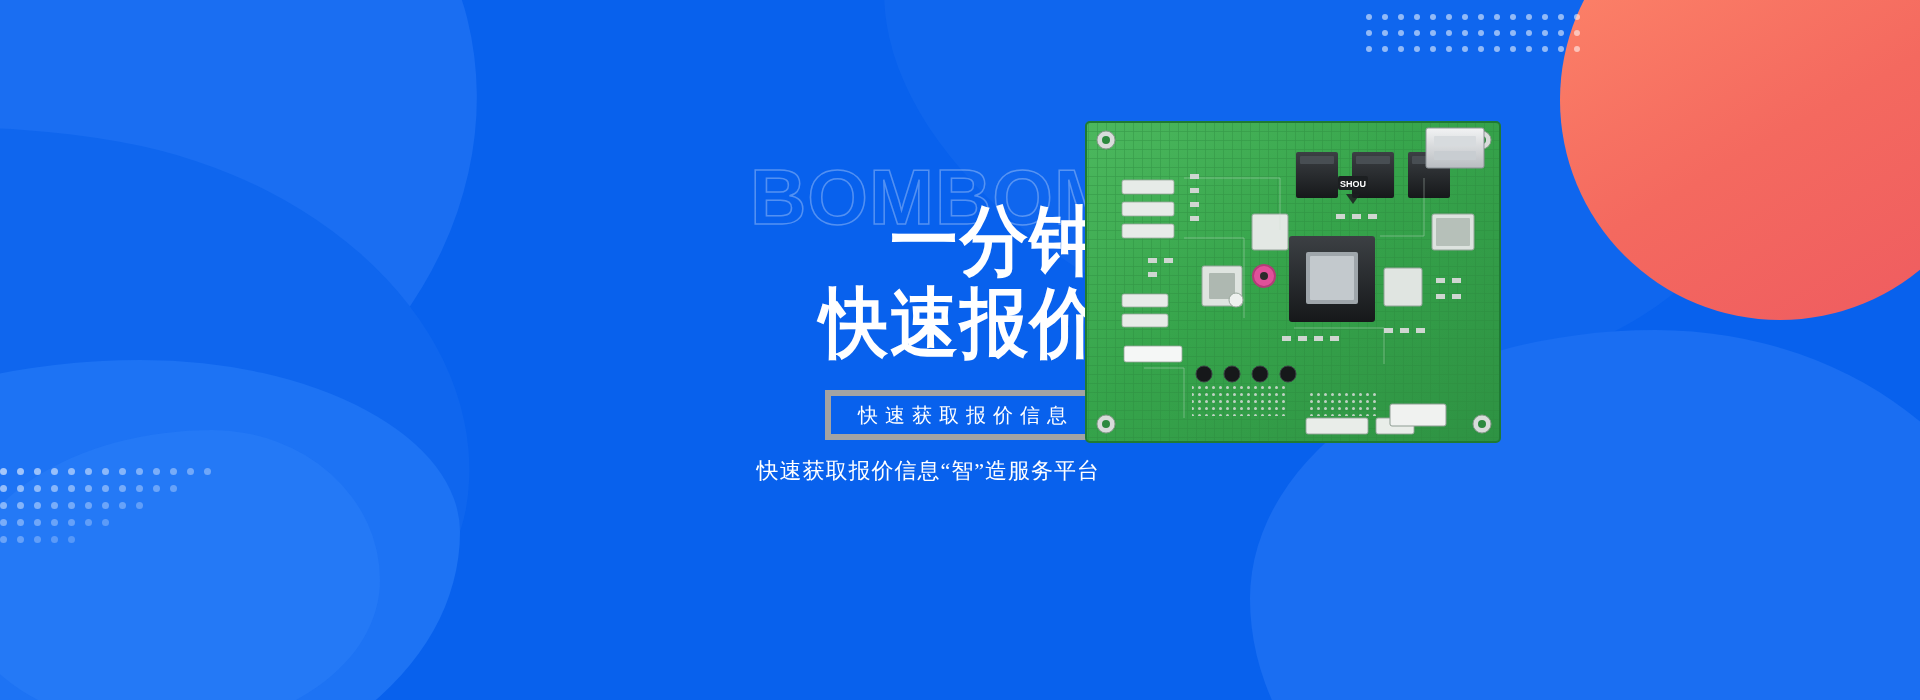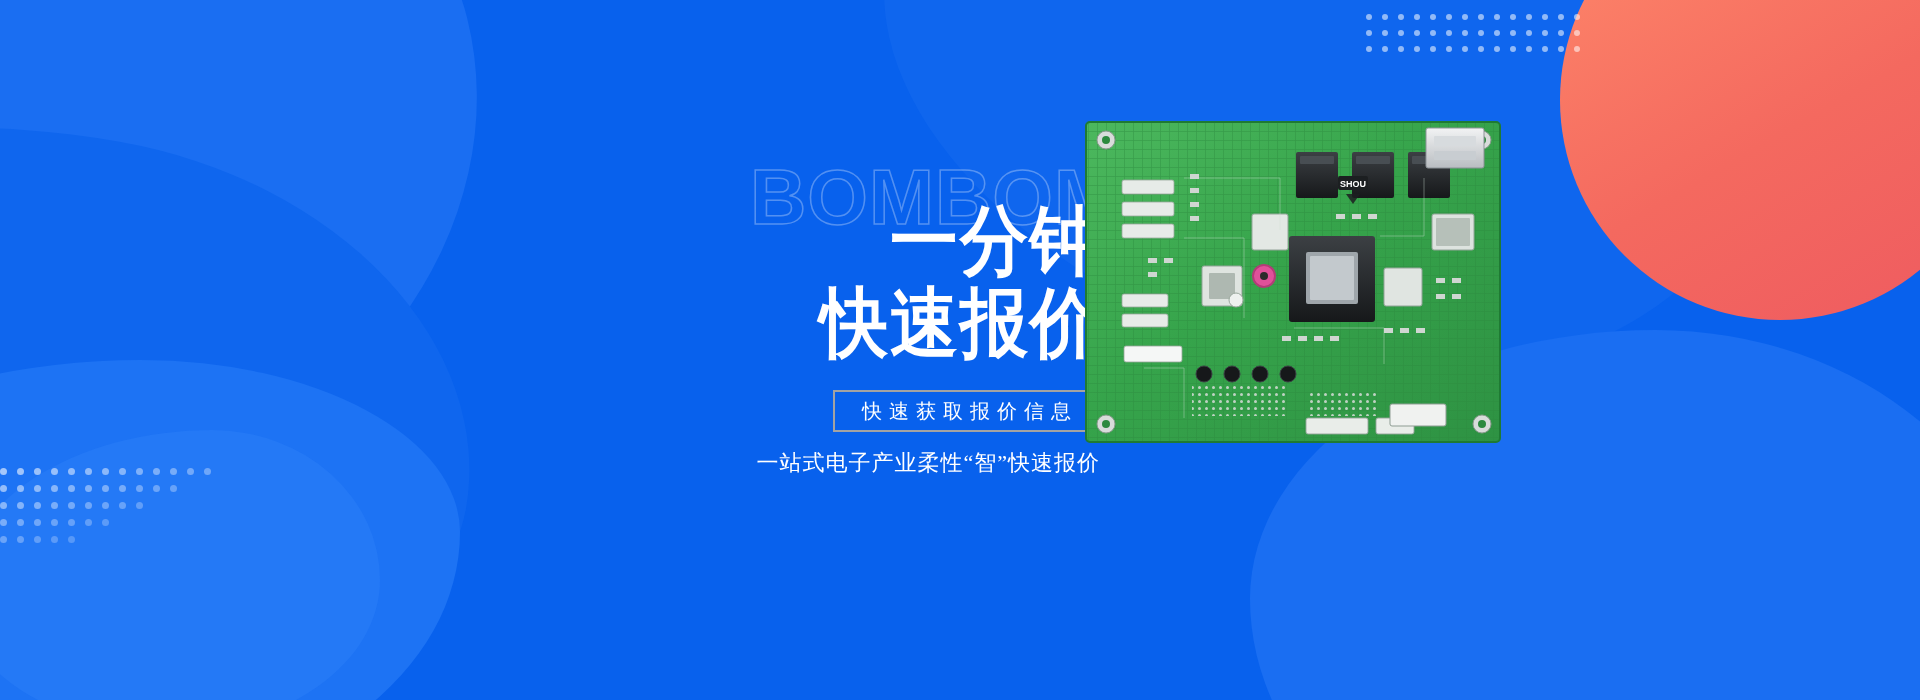--- a/index.html
+++ b/index.html
@@ -96,21 +96,21 @@
     text-align:right;
     transform:scaleY(1.12);
     transform-origin:right top;
   }
   #headline-1{margin-top:50px;}
   #headline-2{margin-top:10px;}
 
   #boxed{
     display:inline-block;
     margin-top:36px;
-    border:2px solid #a3a3a3;
+    border:6px solid #a3a3a3;
     color:#ffffff;
     font-size:20px;
     letter-spacing:7px;
     padding:9px 20px 9px 27px;
     line-height:1;
     white-space:nowrap;
   }
   #subtitle{
     margin-top:16px;
     color:#ffffff;
@@ -266,21 +266,21 @@
       <i style="opacity: 0.03; visibility: hidden;"></i>
       <i style="opacity: 0.01; visibility: hidden;"></i>
       <i style="opacity: -0.01; visibility: hidden;"></i>
     </div>
 
   <div id="copy">
     <div id="ghost-word">BOMBOM</div>
     <div class="headline" id="headline-1">一分钟</div>
     <div class="headline" id="headline-2">快速报价</div>
     <div id="boxed">快速获取报价信息</div>
-    <div id="subtitle">一站式电子产业柔性“智”快速报价</div>
+    <div id="subtitle">快速获取报价信息“智”造服务平台</div>
   </div>
 
   <div id="pcb">
     <svg width="420" height="340" viewBox="0 0 420 340" xmlns="http://www.w3.org/2000/svg">
       <defs>
         <linearGradient id="brd" x1="0" y1="0" x2="1" y2="1">
           <stop offset="0%" stop-color="#4cb85e"></stop>
           <stop offset="45%" stop-color="#36a44b"></stop>
           <stop offset="100%" stop-color="#2e9243"></stop>
         </linearGradient>

